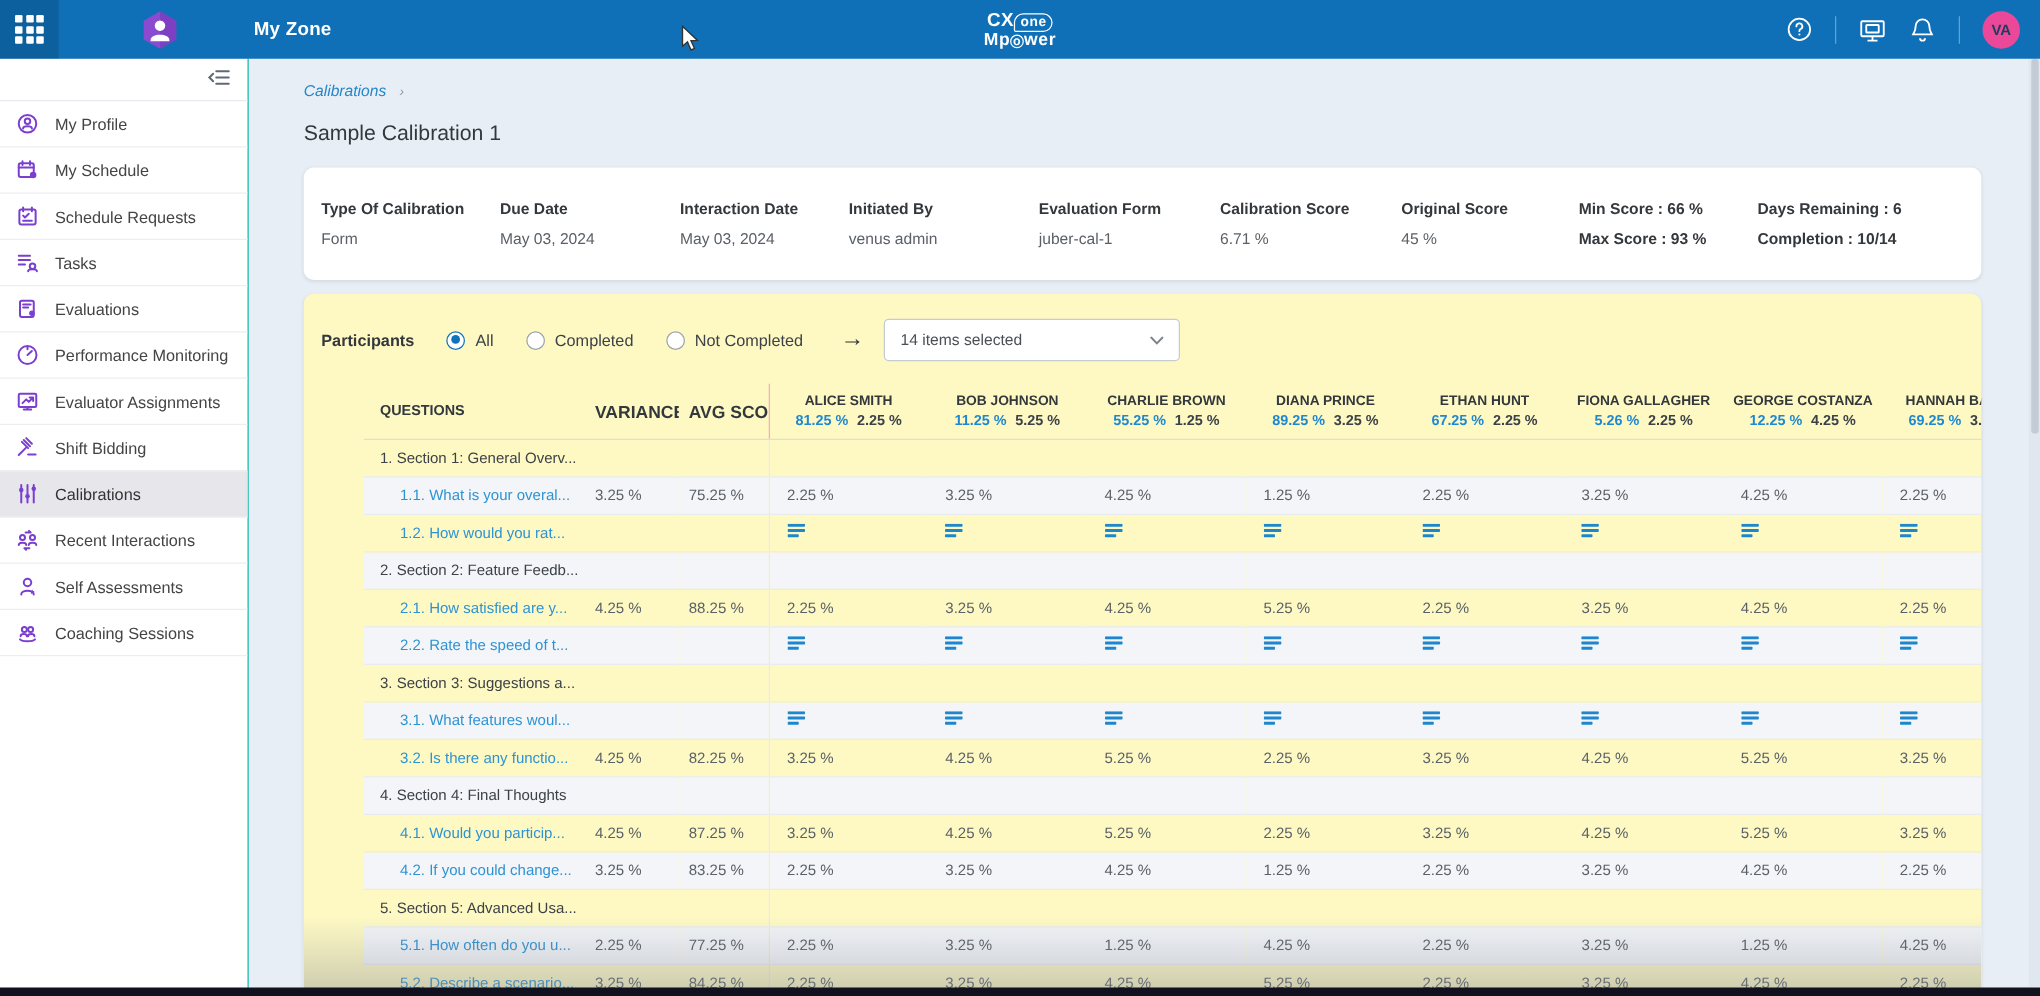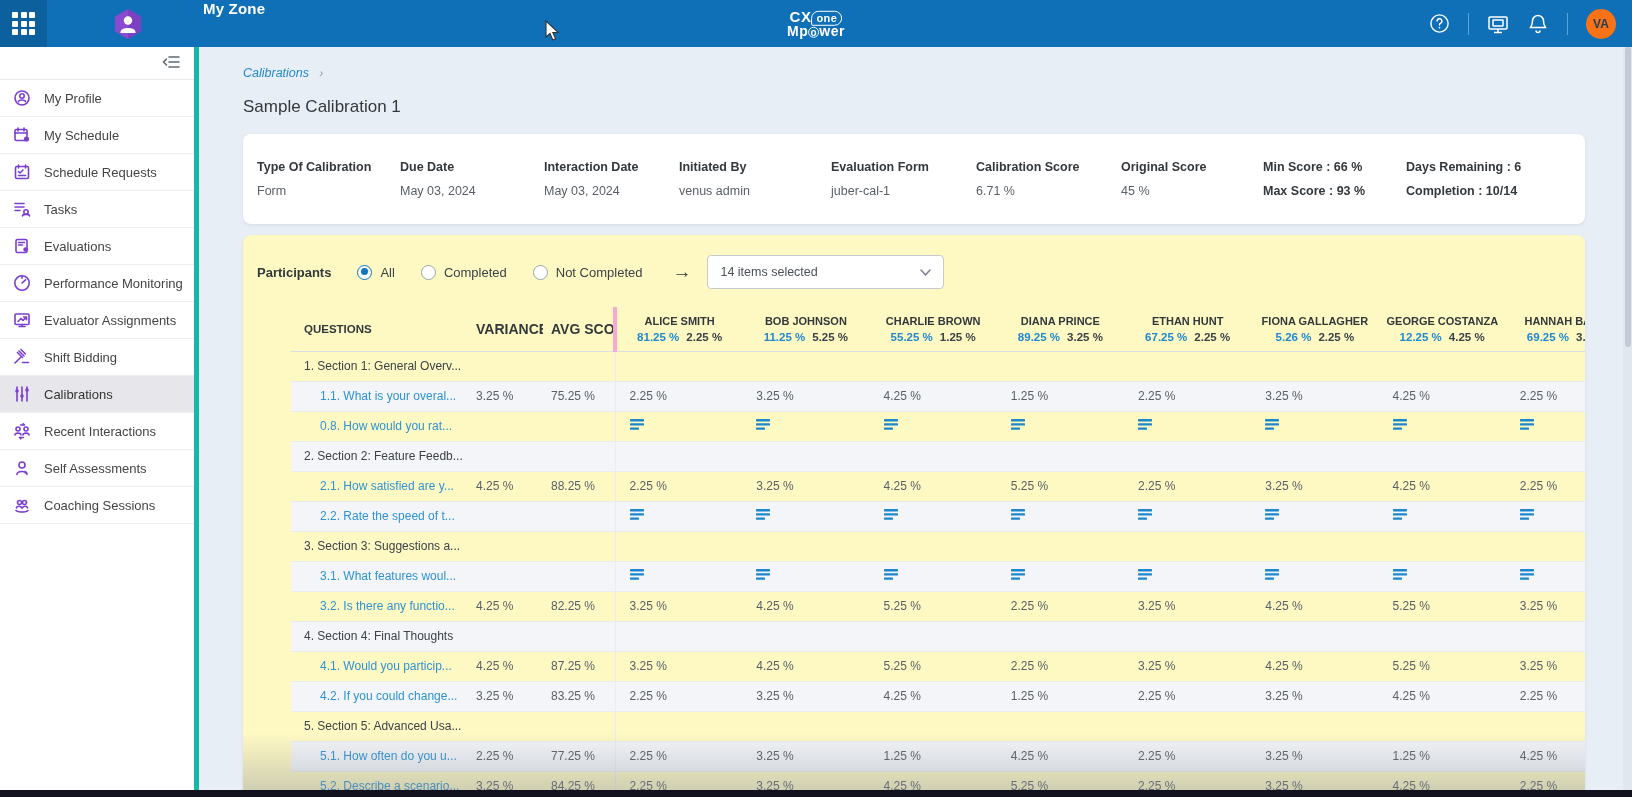--- a/index.html
+++ b/index.html
@@ -1,38 +1,38 @@
 <!DOCTYPE html>
 <html><head>
 <meta charset="utf-8">
 <style>
   * { margin:0; padding:0; box-sizing:border-box; }
   html,body { width:1632px; height:797px; overflow:hidden; }
   body { font-family:"Liberation Sans", sans-serif; background:#e8eef5; position:relative; }
 
   
-  .topbar { height:47px; background:#0f70b8; display:flex; position:relative; z-index:5;gap:48px; }
+  .topbar { height:47px; background:#0f70b8; display:flex; align-items:center; position:relative; z-index:5;gap:48px; }
   .waffle { width:47px; height:47px; background:rgba(0,0,0,0.14); display:flex; align-items:center; justify-content:center; cursor:pointer; }
   .waffle-grid { display:grid; grid-template-columns:repeat(3,6px); grid-gap:2.5px; }
   .waffle-grid span { width:6px; height:6px; background:#fff; border-radius:1px; }
   .app-logo { margin-left:18px; display:flex; align-items:center; }
   .app-title { color:#fff; font-weight:bold; font-size:15px; margin-left:12px; letter-spacing:.2px; }
   .brand { position:absolute; left:50%; top:50%; transform:translate(-50%,-50%); color:#fff; text-align:center; line-height:1.05; }
   .brand .l1 { font-size:15px; font-weight:bold; letter-spacing:.5px; }
   .brand .l1 .pill { font-weight:bold; border:1.4px solid #fff; border-radius:9px 9px 9px 2px; padding:0 4px 1px 4px; font-size:11px; }
   .brand .l2 { font-size:14px; font-weight:bold; letter-spacing:.5px; }
   .brand .l2 .ring { display:inline-block; border:1.4px solid #fff; border-radius:50%; width:11px; height:11px; line-height:9px; font-size:10px; }
   .top-right { margin-left:auto; display:flex; align-items:center; gap:18px; padding-right:16px; }
   .tb-icon { width:22px; height:22px; display:flex; align-items:center; justify-content:center; cursor:pointer; }
   .tb-sep { width:1px; height:22px; background:rgba(255,255,255,0.35); }
-  .avatar { width:30px; height:30px; border-radius:50%; background:#f97316; color:#1d3d5c; font-size:12px; font-weight:bold; display:flex; align-items:center; justify-content:center; cursor:pointer; }
+  .avatar { width:30px; height:30px; border-radius:50%; background:#ec4899; color:#1d3d5c; font-size:12px; font-weight:bold; display:flex; align-items:center; justify-content:center; cursor:pointer; }
 
   
   .shell { display:flex; height:750px; }
-  .sidebar { width:199px; background:#fff; border-right:5px solid #14b8a6; display:flex; flex-direction:column; }
+  .sidebar { width:199px; background:#fff; border-right:1px solid #14b8a6; display:flex; flex-direction:column; }
   .collapse-row { display:flex; justify-content:flex-end; padding:8px 14px 6px 0; border-bottom:1px solid #e7eaee; }
   .nav-list { list-style:none; }
   .nav-item { display:flex; align-items:center; gap:13px; height:37px; padding:0 10px 0 13px; border-bottom:1px solid #eceef1; font-size:13px; color:#444; cursor:pointer; }
   .nav-item.active { background:#e7e6ea; color:#333; }
   .nav-icon { width:18px; height:18px; flex:0 0 18px; display:flex; align-items:center; justify-content:center; }
   .nav-icon svg { stroke:#7b3fd0; fill:none; stroke-width:1.6; stroke-linecap:round; stroke-linejoin:round; }
 
   .main { flex:1; padding:19px 47px 0 44px; position:relative; }
   .breadcrumb { font-size:12.5px; margin-bottom:17px;font-style:italic; }
   .breadcrumb a { color:#2387cb; text-decoration:none; cursor:pointer; }
@@ -61,21 +61,21 @@
   .dropdown { width:237px; height:34px; border:1px solid #c5cbd2; border-radius:4px; display:flex; align-items:center; justify-content:space-between; padding:0 12px; cursor:pointer; background:#fff; }
   .dropdown .dv { font-size:12.5px; color:#4a5056; }
 
   
   table { border-collapse:collapse; table-layout:fixed; width:100%;margin-left:48px; }
   th, td { font-size:12px; padding:0 8px; height:30px; overflow:hidden; white-space:nowrap; }
   thead th { height:44px; vertical-align:middle; border-bottom:1px solid #d9dee4; color:#33383d; }
   th.qcol { text-align:left; padding-left:13px; font-size:11.5px; font-weight:bold; }
   th.ncol { text-align:left; font-size:14px; font-weight:bold; }
   th.pcol { text-align:center; border-left:none; }
-  th.pcol.first { border-left:4px solid #f9a8d4; }
+  th.pcol.first { border-left:1px solid #f9a8d4; }
   .pname { font-size:11px; font-weight:bold; display:block; }
   .pscores { display:block; margin-top:4px; font-size:11.5px; font-weight:bold; }
   .pscores .s1 { color:#1e88d2; margin-right:7px; }
   .pscores .s2 { color:#3c4248; }
   tbody tr { border-bottom:1px solid #e9ecef; }
   tbody tr.striped { background:#f3f5f8; }
   td.qcell { color:#3c4248; padding-left:13px; }
   td.qcell a { color:#2e93d3; text-decoration:none; cursor:pointer; }
   td.qcell.indent { padding-left:29px; }
   td.num { color:#5a6067; }
@@ -418,21 +418,21 @@
               <td class="pcell first">2.25 %</td>
               <td class="pcell">3.25 %</td>
               <td class="pcell">4.25 %</td>
               <td class="pcell">1.25 %</td>
               <td class="pcell">2.25 %</td>
               <td class="pcell">3.25 %</td>
               <td class="pcell">4.25 %</td>
               <td class="pcell">2.25 %</td>
             </tr>
             <tr>
-              <td class="qcell indent"><a>0.8. How would you rat...</a></td>
+              <td class="qcell indent"><a>1.2. How would you rat...</a></td>
               <td class="num"></td>
               <td class="num"></td>
               <td class="pcell first"><span class="comment-ic"><svg width="15" height="12" viewBox="0 0 15 12">
                     <rect x="0" y="0" width="14" height="2.4" rx="0.6" fill="#1d86cc"></rect>
                     <rect x="0" y="4.2" width="14" height="2.4" rx="0.6" fill="#1d86cc"></rect>
                     <rect x="0" y="8.4" width="9" height="2.4" rx="0.6" fill="#1d86cc"></rect>
                   </svg></span></td>
               <td class="pcell"><span class="comment-ic"><svg width="15" height="12" viewBox="0 0 15 12">
                     <rect x="0" y="0" width="14" height="2.4" rx="0.6" fill="#1d86cc"></rect>
                     <rect x="0" y="4.2" width="14" height="2.4" rx="0.6" fill="#1d86cc"></rect>

